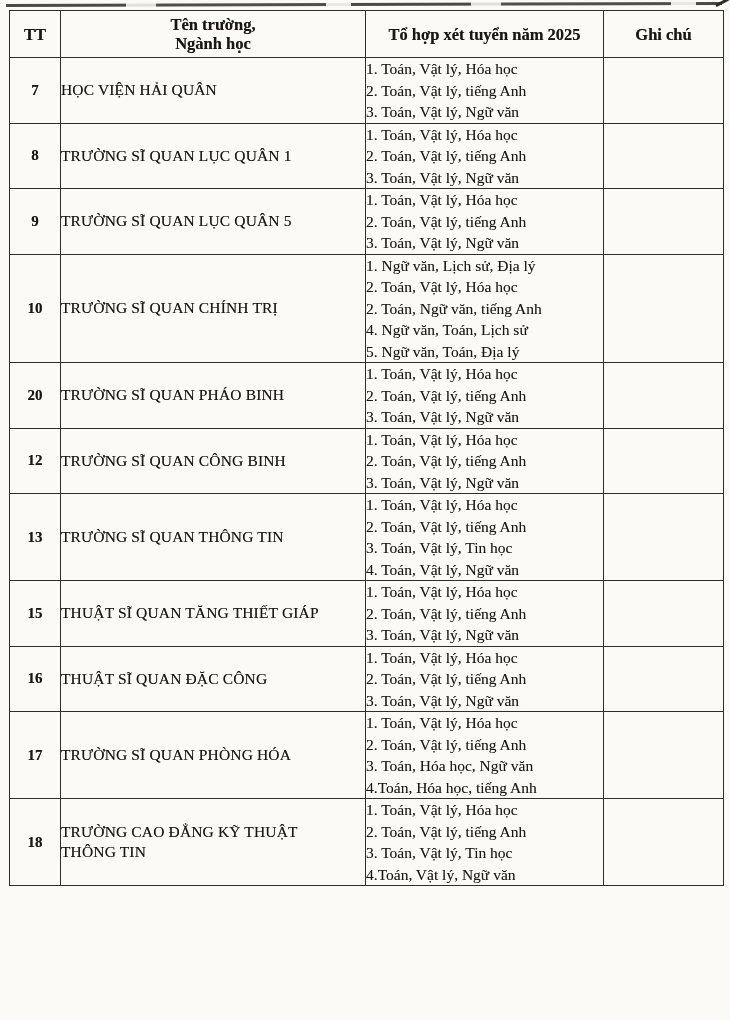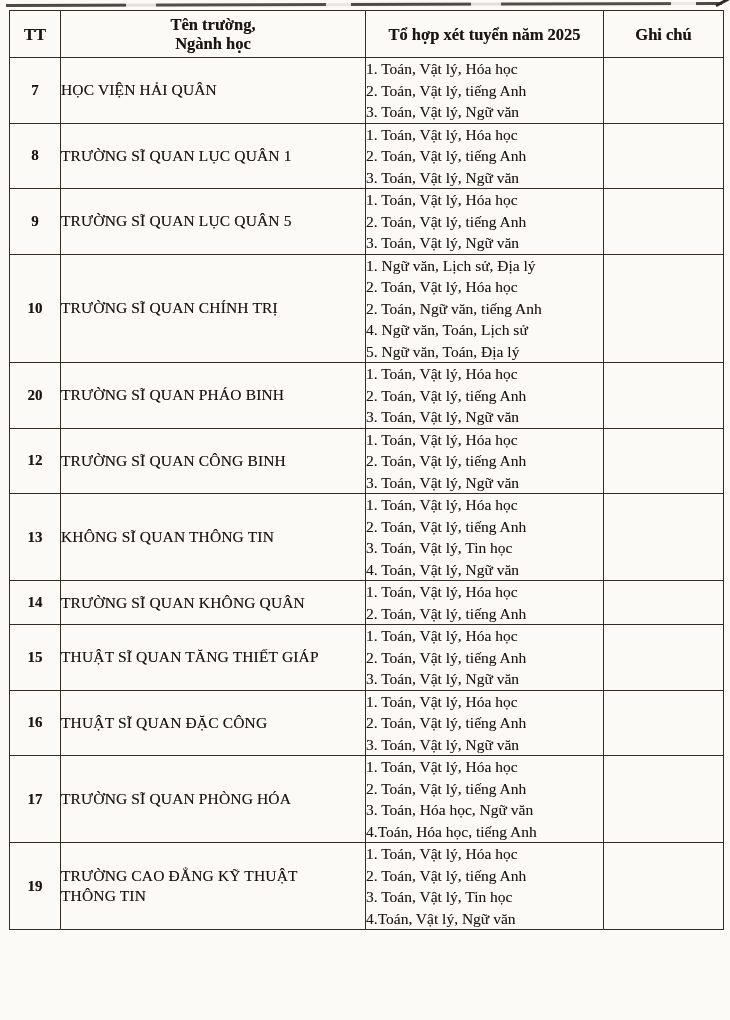--- a/index.html
+++ b/index.html
@@ -188,42 +188,31 @@
     <td class="c-combos">
           <div class="combo-line">1. Toán, Vật lý, Hóa học</div>
           <div class="combo-line">2. Toán, Vật lý, tiếng Anh</div>
           <div class="combo-line">3. Toán, Vật lý, Ngữ văn</div>
         </td>
     <td class="c-note"></td>
   </tr>
       <tr>
     <td class="c-tt">13</td>
     <td class="c-name">
-          <div>KHÔNG SĨ QUAN THÔNG TIN</div>
+          <div>TRƯỜNG SĨ QUAN THÔNG TIN</div>
         </td>
     <td class="c-combos">
           <div class="combo-line">1. Toán, Vật lý, Hóa học</div>
           <div class="combo-line">2. Toán, Vật lý, tiếng Anh</div>
           <div class="combo-line">3. Toán, Vật lý, Tin học</div>
           <div class="combo-line">4. Toán, Vật lý, Ngữ văn</div>
         </td>
     <td class="c-note"></td>
   </tr>
       <tr>
-    <td class="c-tt">14</td>
-    <td class="c-name">
-          <div>TRƯỜNG SĨ QUAN KHÔNG QUÂN</div>
-        </td>
-    <td class="c-combos">
-          <div class="combo-line">1. Toán, Vật lý, Hóa học</div>
-          <div class="combo-line">2. Toán, Vật lý, tiếng Anh</div>
-        </td>
-    <td class="c-note"></td>
-  </tr>
-      <tr>
     <td class="c-tt">15</td>
     <td class="c-name">
           <div>THUẬT SĨ QUAN TĂNG THIẾT GIÁP</div>
         </td>
     <td class="c-combos">
           <div class="combo-line">1. Toán, Vật lý, Hóa học</div>
           <div class="combo-line">2. Toán, Vật lý, tiếng Anh</div>
           <div class="combo-line">3. Toán, Vật lý, Ngữ văn</div>
         </td>
     <td class="c-note"></td>
@@ -247,21 +236,21 @@
         </td>
     <td class="c-combos">
           <div class="combo-line">1. Toán, Vật lý, Hóa học</div>
           <div class="combo-line">2. Toán, Vật lý, tiếng Anh</div>
           <div class="combo-line">3. Toán, Hóa học, Ngữ văn</div>
           <div class="combo-line">4.Toán, Hóa học, tiếng Anh</div>
         </td>
     <td class="c-note"></td>
   </tr>
       <tr>
-    <td class="c-tt">19</td>
+    <td class="c-tt">18</td>
     <td class="c-name">
           <div>TRƯỜNG CAO ĐẲNG KỸ THUẬT</div>
           <div>THÔNG TIN</div>
         </td>
     <td class="c-combos">
           <div class="combo-line">1. Toán, Vật lý, Hóa học</div>
           <div class="combo-line">2. Toán, Vật lý, tiếng Anh</div>
           <div class="combo-line">3. Toán, Vật lý, Tin học</div>
           <div class="combo-line">4.Toán, Vật lý, Ngữ văn</div>
         </td>

